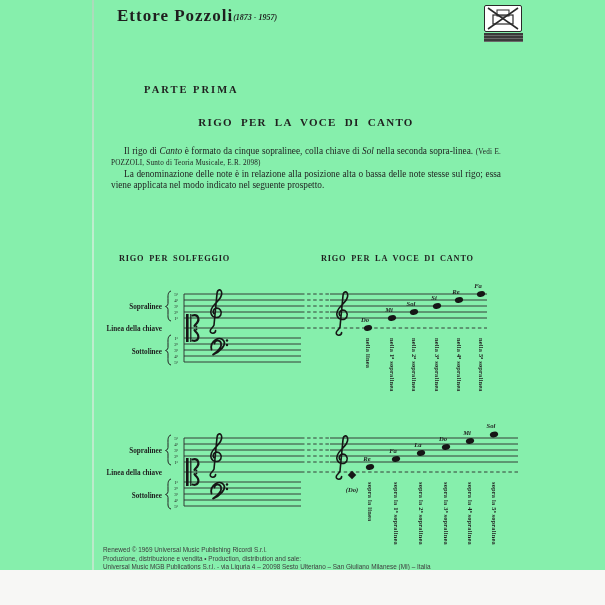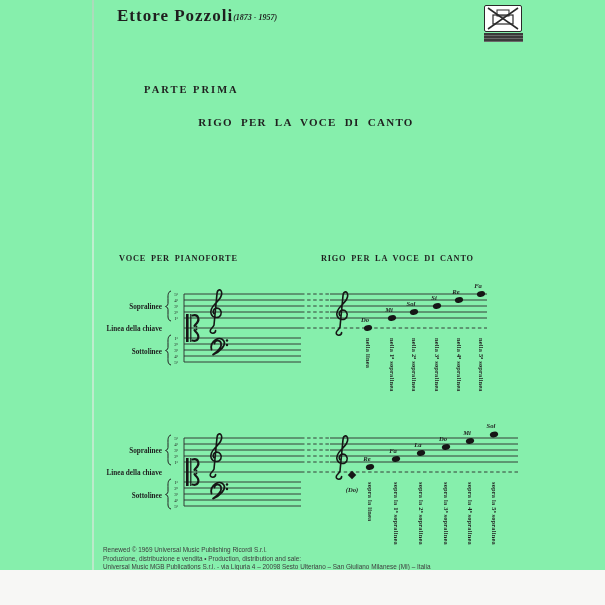--- a/index.html
+++ b/index.html
@@ -60,23 +60,25 @@
         <line x1="33" y1="2" x2="3" y2="23" stroke="#2a2a2a" stroke-width="1.6"></line>
       </svg>
     </div>
     <div class="strip"></div>
   </div>
 
   <div class="part">PARTE  PRIMA</div>
   <div class="section-title">RIGO  PER  LA  VOCE  DI  CANTO</div>
 
   <div class="body-text">
-  </div>
-
-  <div class="col-head left">VOCE PER PIANOFORTE</div>
+    <p><span>Il rigo di </span><i>Canto</i><span> è formato da cinque sopralinee, colla chiave di </span><i>Sol</i><span> nella seconda sopra-linea. </span><span class="ref">(Vedi E. POZZOLI, Sunto di Teoria Musicale, E.R. 2098)</span></p>
+    <p>La denominazione delle note è in relazione alla posizione alta o bassa delle note stesse sul rigo; essa viene applicata nel modo indicato nel seguente prospetto.</p>
+  </div>
+
+  <div class="col-head left">RIGO PER SOLFEGGIO</div>
   <div class="col-head right">RIGO PER LA VOCE DI CANTO</div>
 
   <svg class="diagram-svg" width="605" height="605" viewBox="0 0 605 605">
     <defs>
       <g id="treble" class="clefS">
         <path d="M11.6 44.6 c0 3.4 -5.4 3.4 -5.4 0.4 c0 -2.4 3 -3.2 3.8 -5.9 L13 7.6 c0.5 -4.6 4.2 -5.1 4.7 -0.6 c0.5 4.2 -3.2 7.4 -6.5 10.7 c-3.6 3.6 -5.2 6.8 -4 10.3 c1.4 4.1 7.8 4.7 9.6 0.8 c1.6 -3.6 -1.2 -7.1 -4.7 -6.6 c-2.5 0.4 -3.7 3.3 -2.4 5.4"></path>
       </g>
       <g id="alto">
         <rect x="0" y="0" width="2.6" height="28" fill="#161616"></rect>
         <rect x="4.2" y="0" width="1.2" height="28" fill="#161616"></rect>

